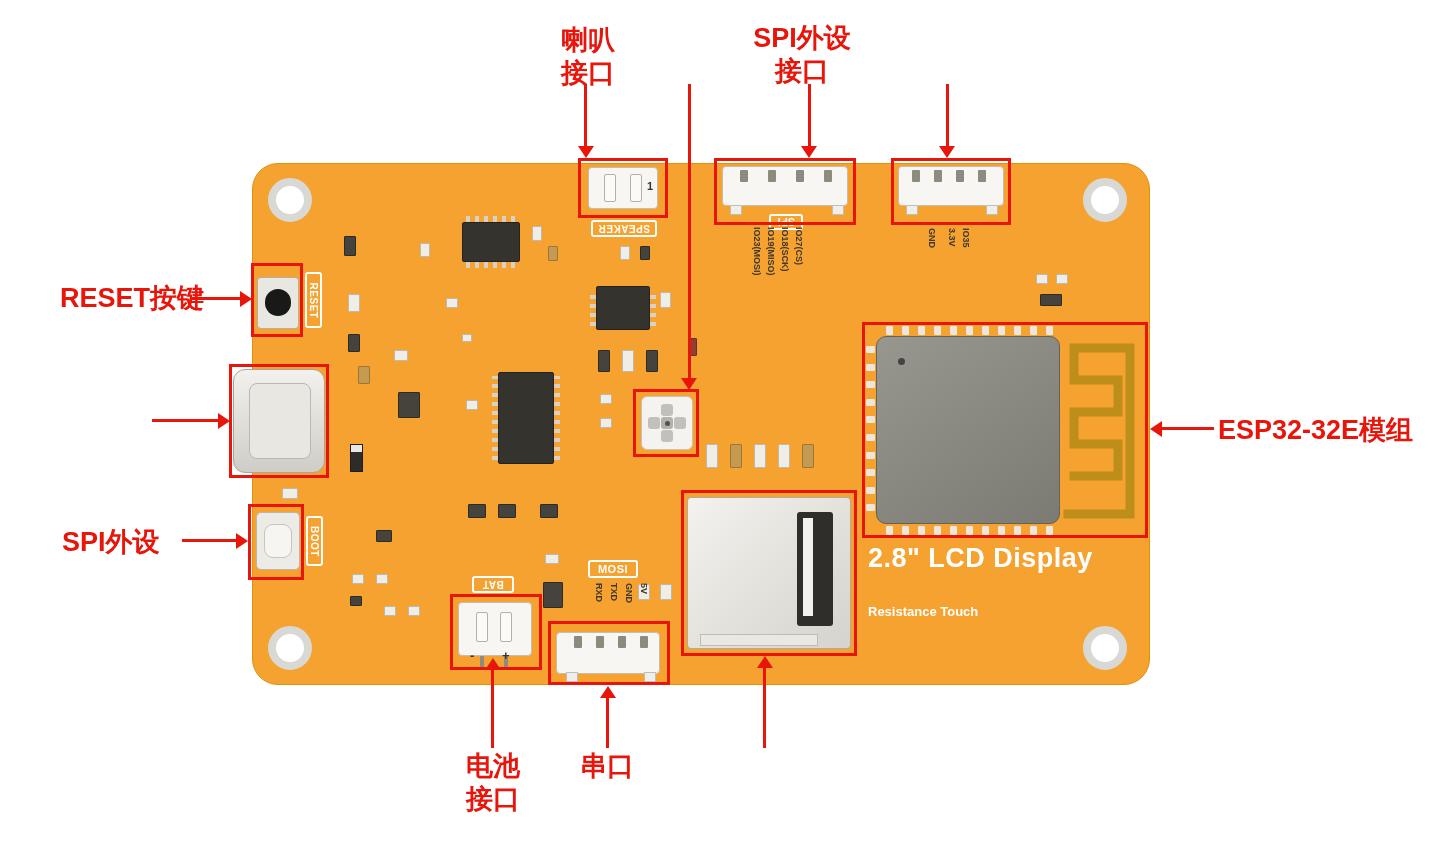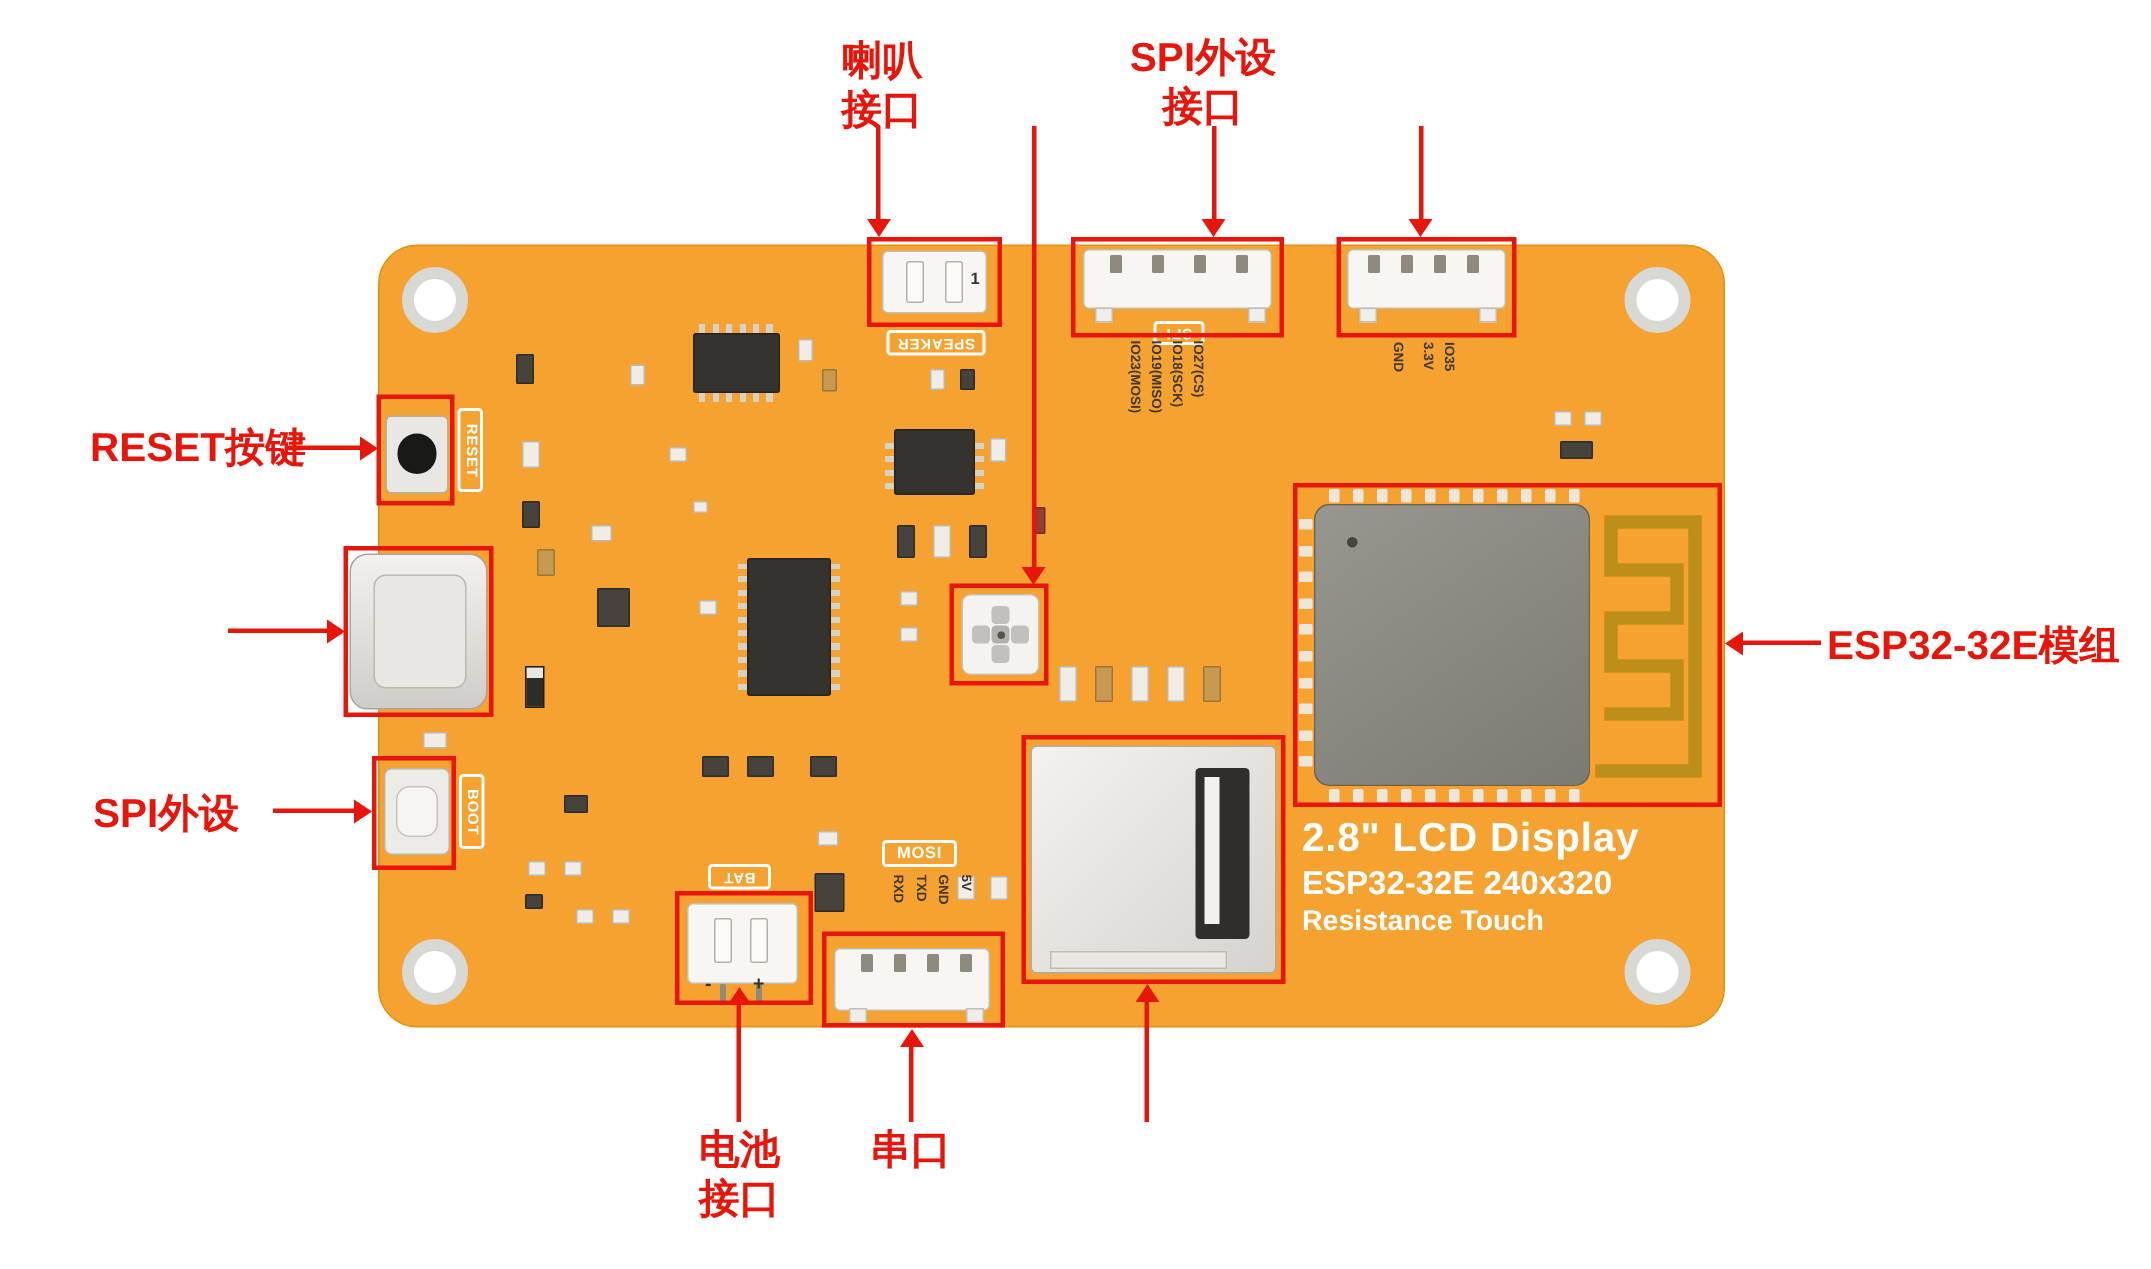--- a/index.html
+++ b/index.html
@@ -276,22 +276,21 @@
   <span class="vpin" style="left:804px;top:227px">IO27(CS)</span>
   <span class="vpin" style="left:937px;top:228px">GND</span>
   <span class="vpin" style="left:957px;top:228px">3.3V</span>
   <span class="vpin" style="left:971px;top:228px">IO35</span>
   <span class="vpin" style="left:604px;top:583px">RXD</span>
   <span class="vpin" style="left:619px;top:583px">TXD</span>
   <span class="vpin" style="left:634px;top:583px">GND</span>
   <span class="vpin" style="left:649px;top:583px">5V</span>
 
   <div class="lcdtext" style="left:868px;top:543px;font-size:27px;letter-spacing:0.5px">2.8" LCD Display</div>
-  <div class="lcdtext" style="left:868px;top:576px;font-size:22px">ESP32-32E 240x320</div>
-  <div class="lcdtext" style="left:868px;top:604px;font-size:19px">Resistance Touch</div>
+  <div class="lcdtext" style="left:868px;top:604px;font-size:13px">Resistance Touch</div>
 
   <div class="redbox" style="left:578px;top:158px;width:90px;height:60px"></div>
   <div class="redbox" style="left:714px;top:158px;width:142px;height:67px"></div>
   <div class="redbox" style="left:891px;top:158px;width:120px;height:67px"></div>
   <div class="redbox" style="left:251px;top:263px;width:52px;height:74px"></div>
   <div class="redbox" style="left:229px;top:364px;width:100px;height:114px"></div>
   <div class="redbox" style="left:248px;top:504px;width:56px;height:76px"></div>
   <div class="redbox" style="left:633px;top:389px;width:66px;height:68px"></div>
   <div class="redbox" style="left:862px;top:322px;width:286px;height:216px"></div>
   <div class="redbox" style="left:681px;top:490px;width:176px;height:166px"></div>

